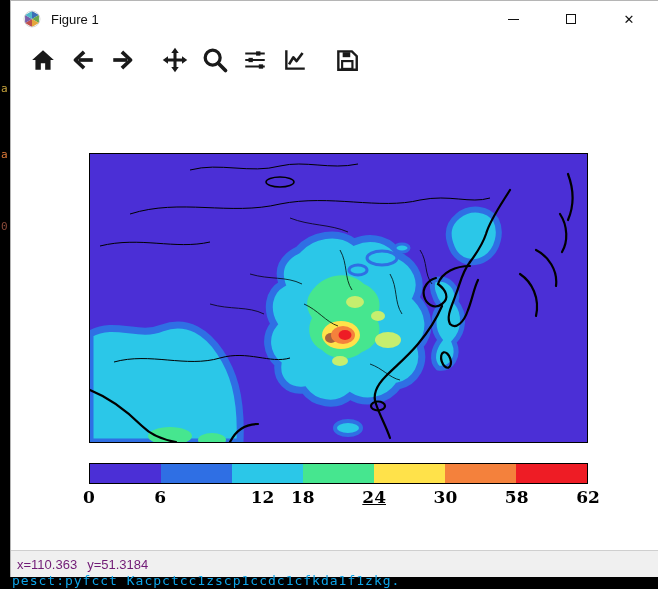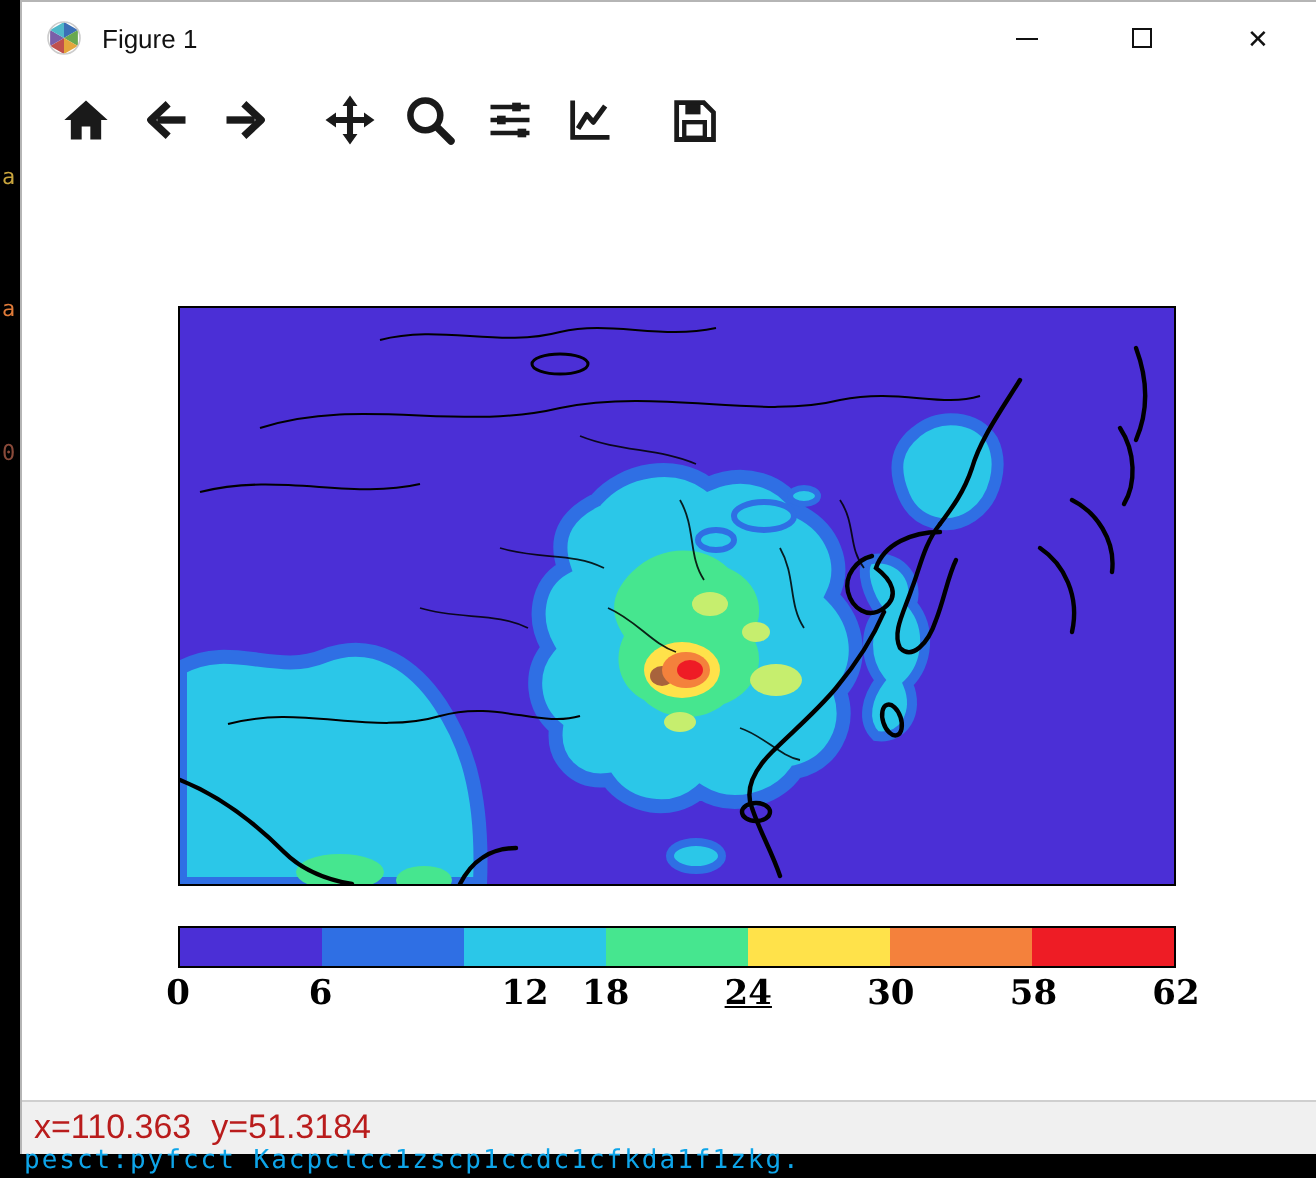--- a/index.html
+++ b/index.html
@@ -27,21 +27,21 @@
   .map-frame { position:absolute; left:78px; top:70px; width:499px; height:290px; border:1px solid #000; }
   .map-frame svg { display:block; }
 
   .colorbar { position:absolute; left:78px; top:380px; width:499px; height:21px; border:1px solid #000; display:flex; }
   .cb-seg { flex:1 1 0; height:100%; }
   .cb-ticks { position:absolute; left:78px; top:404px; width:499px; height:22px; }
   .cb-tick { position:absolute; top:0; transform:translateX(-50%);
              font-family:"DejaVu Serif", serif; font-weight:700; font-size:17px; color:#000; }
 
   .statusbar { position:absolute; left:0; bottom:0; width:100%; height:27px; background:#f0f0f0;
-               border-top:1px solid #cfcfcf; display:flex; align-items:center; font-size:17px; color:#b91c1c; }
+               border-top:1px solid #cfcfcf; display:flex; align-items:center; font-size:13px; color:#701a75; }
   .statusbar span { margin-left:6px; }
   .statusbar .ycoord { margin-left:10px; }
 
   .edge-strip { position:absolute; left:0; top:0; width:10px; height:589px; overflow:hidden; }
   .edge-glyph { position:absolute; left:1px; font-size:11px; font-family:"DejaVu Sans Mono", monospace; }
 
   .terminal-line { position:absolute; left:12px; top:573px; width:640px; height:16px; overflow:hidden;
                    color:#0ea5e9; font-family:"DejaVu Sans Mono", monospace; font-size:13px; letter-spacing:1px; white-space:nowrap; }
 </style>
 </head>

